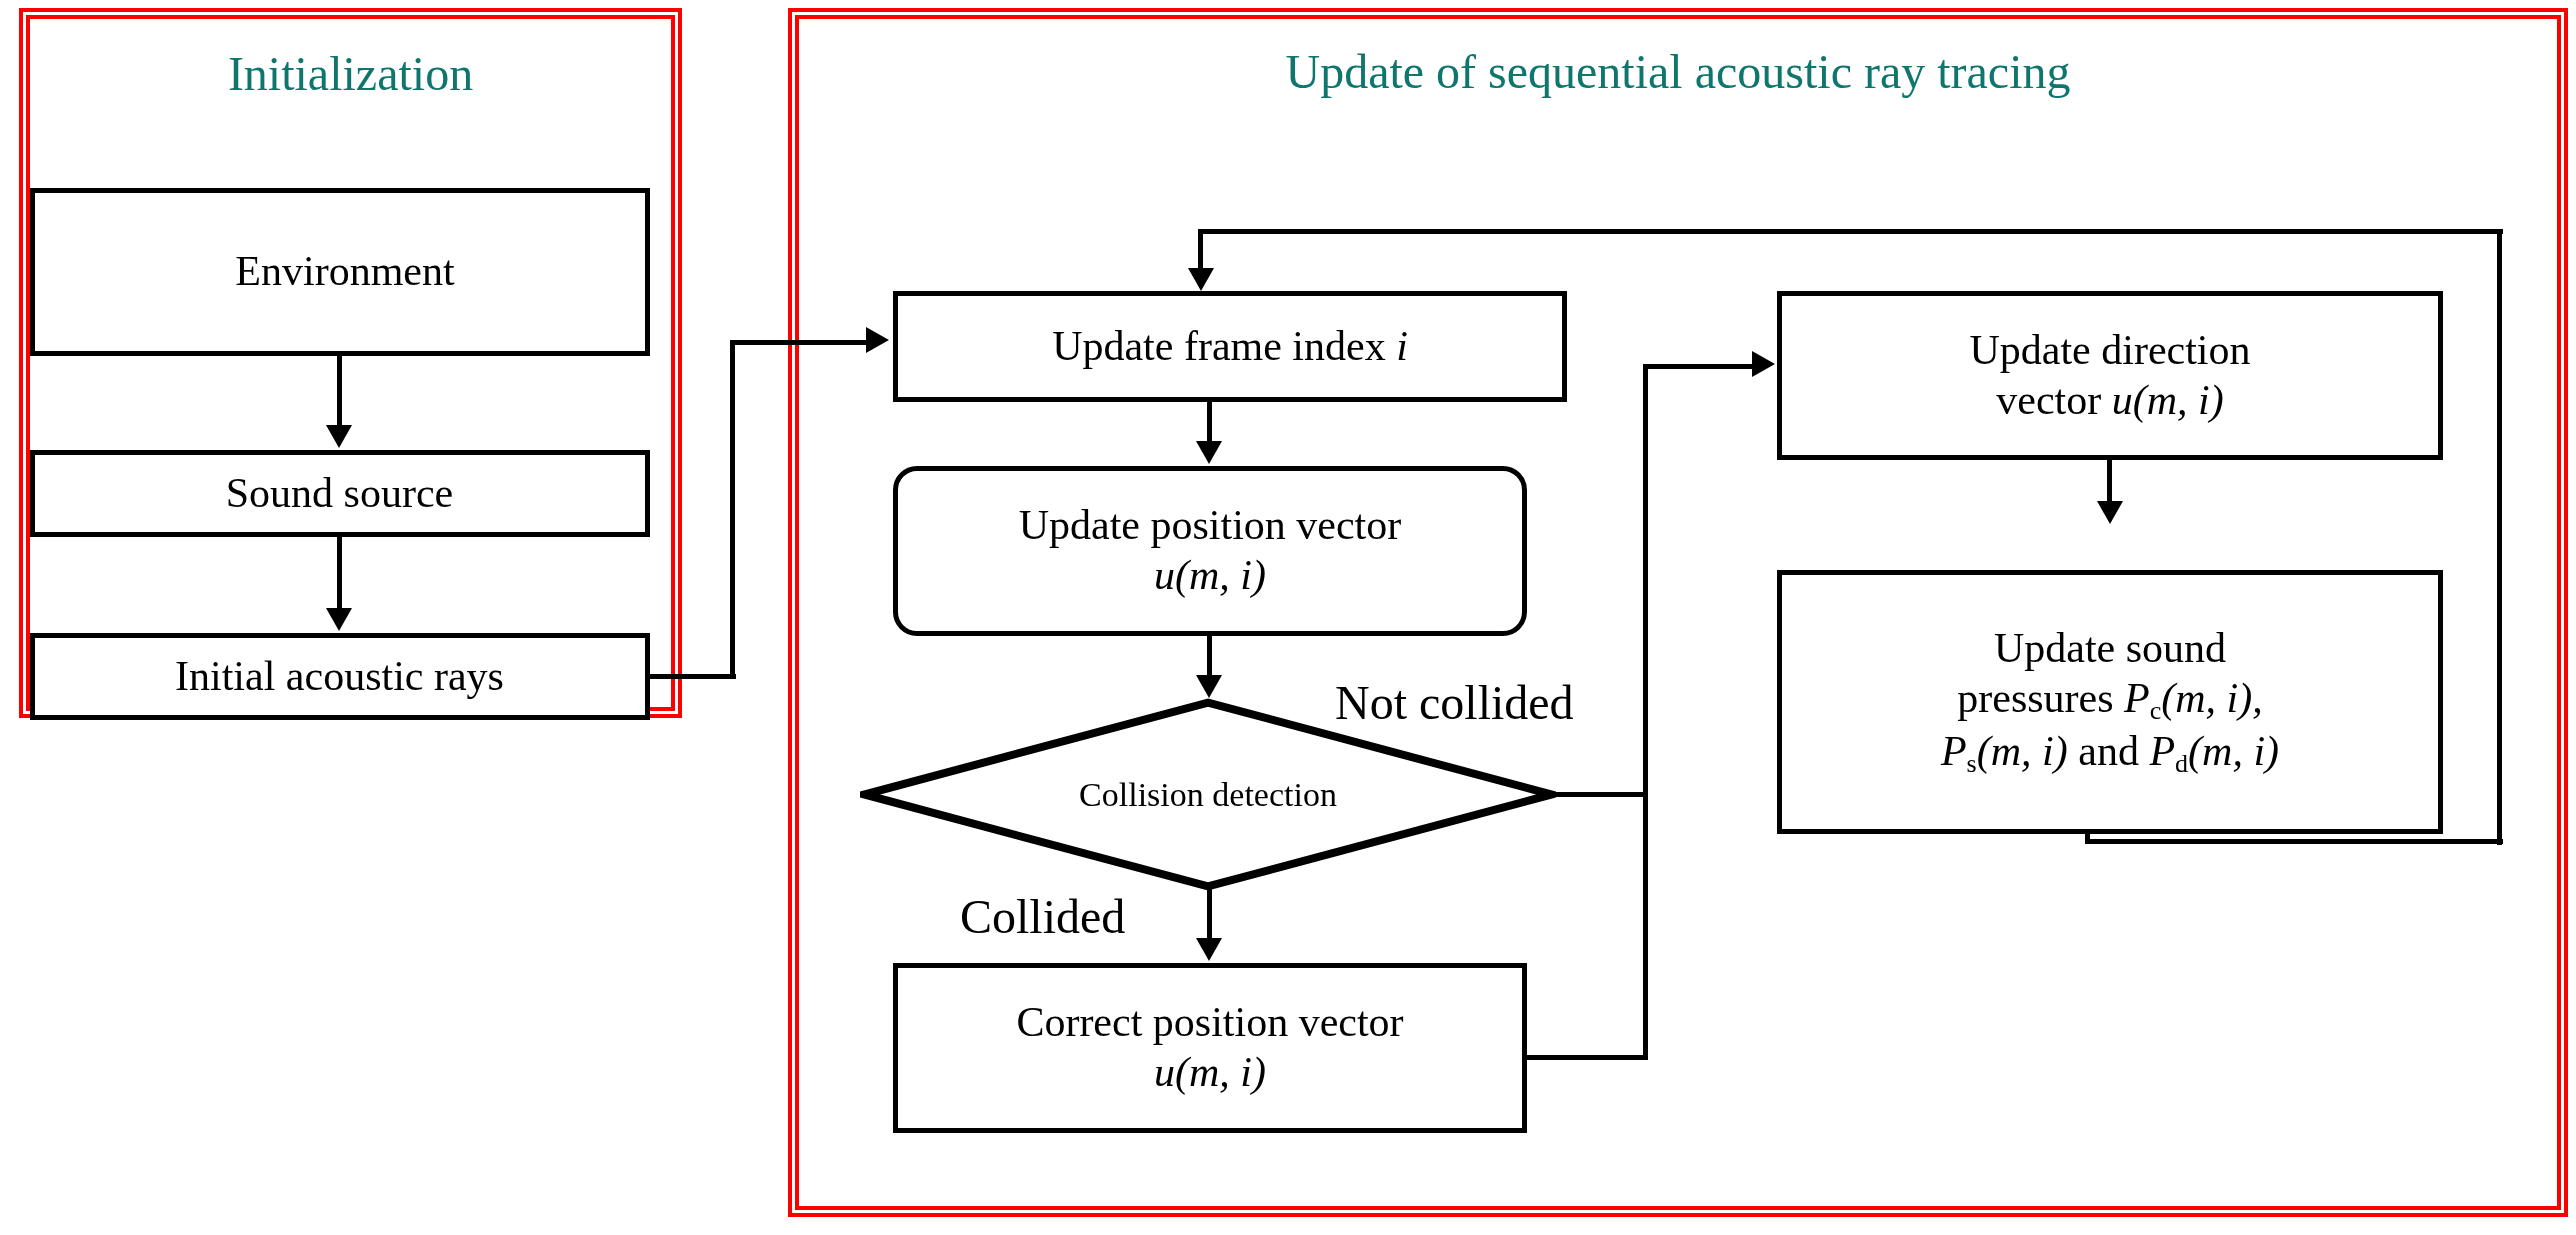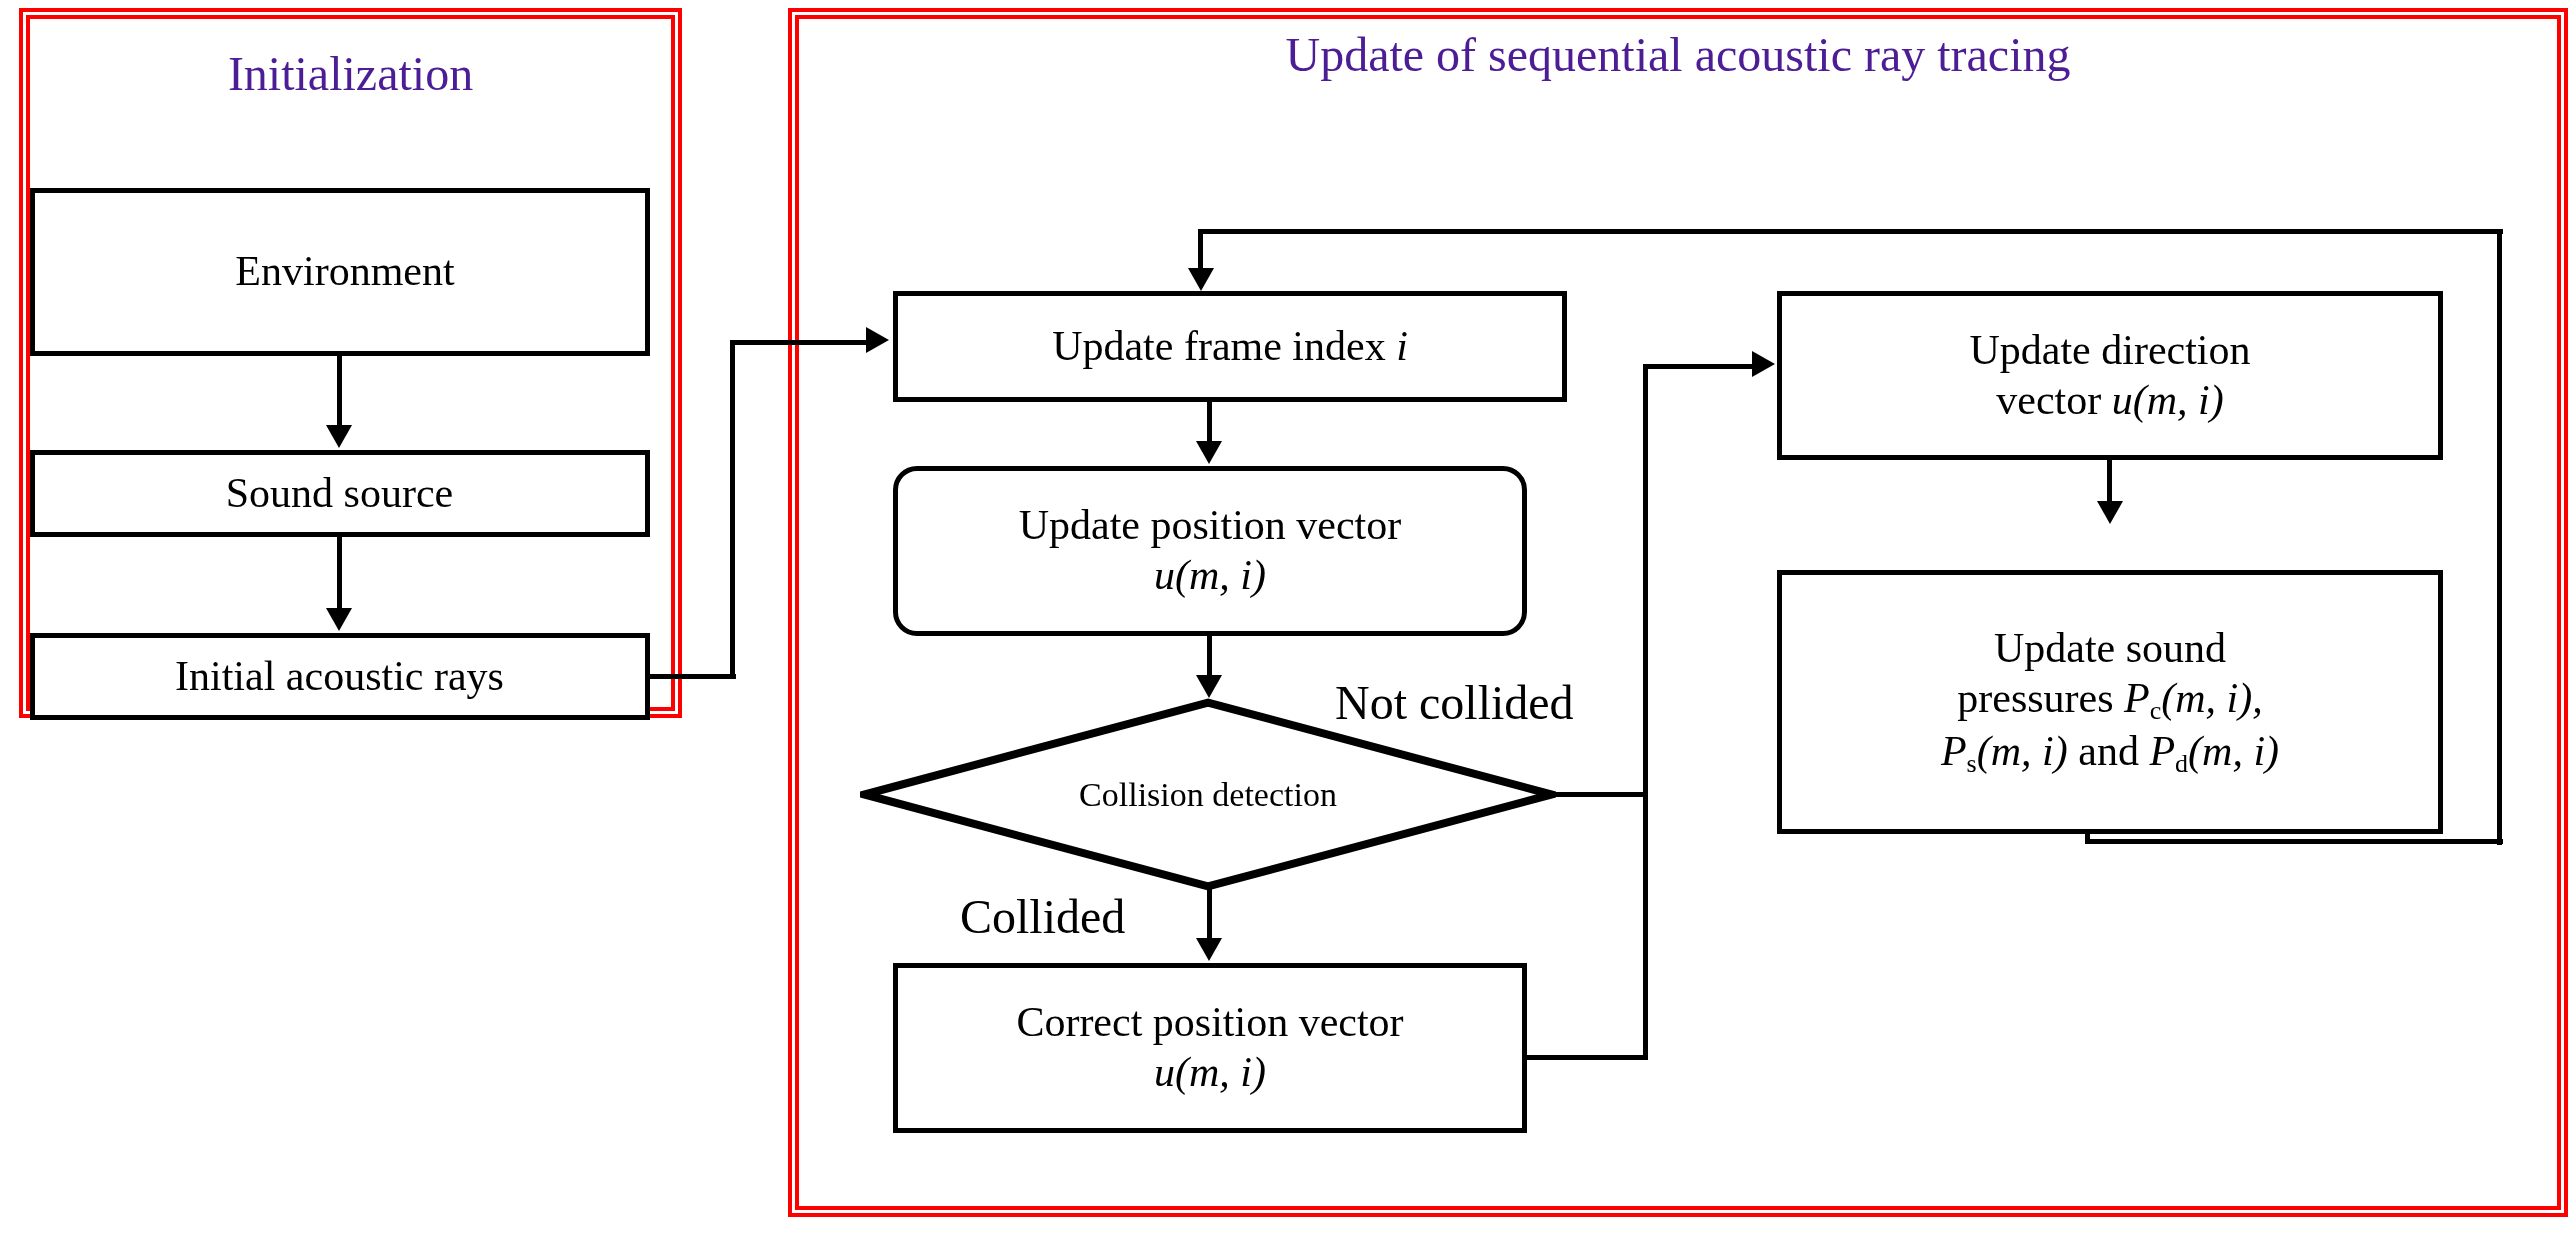--- a/index.html
+++ b/index.html
@@ -9,23 +9,23 @@
   #stage{position:absolute;left:0;top:0;width:2576px;height:1236px;}
 
   
   .panel{position:absolute;box-sizing:border-box;
          border:4.5px solid #FF0000;outline:4.5px solid #FF0000;outline-offset:3.6px;
          background:#ffffff;}
   #panel-init{left:26px;top:15px;width:649px;height:696px;}
   #panel-update{left:795px;top:15px;width:1766px;height:1195px;}
 
   .panel-title{position:absolute;text-align:center;white-space:nowrap;
-               font-size:48px;line-height:1;color:#4c1d95;}
+               font-size:48px;line-height:1;color:#0f766e;}
   #title-init{left:26px;top:50px;width:649px;}
-  #title-update{left:795px;top:31px;width:1766px;}
+  #title-update{left:795px;top:48px;width:1766px;}
 
   
   .box{position:absolute;box-sizing:border-box;border:5.4px solid #000;
        background:#ffffff;display:flex;align-items:center;justify-content:center;
        text-align:center;font-size:42px;line-height:1.18;padding:1.8px 9px;}
 
   
   .diamond-wrap{position:absolute;}
   .diamond-wrap svg{position:absolute;left:0;top:0;}
   .diamond-label{position:absolute;left:0;top:0;width:100%;height:100%;

